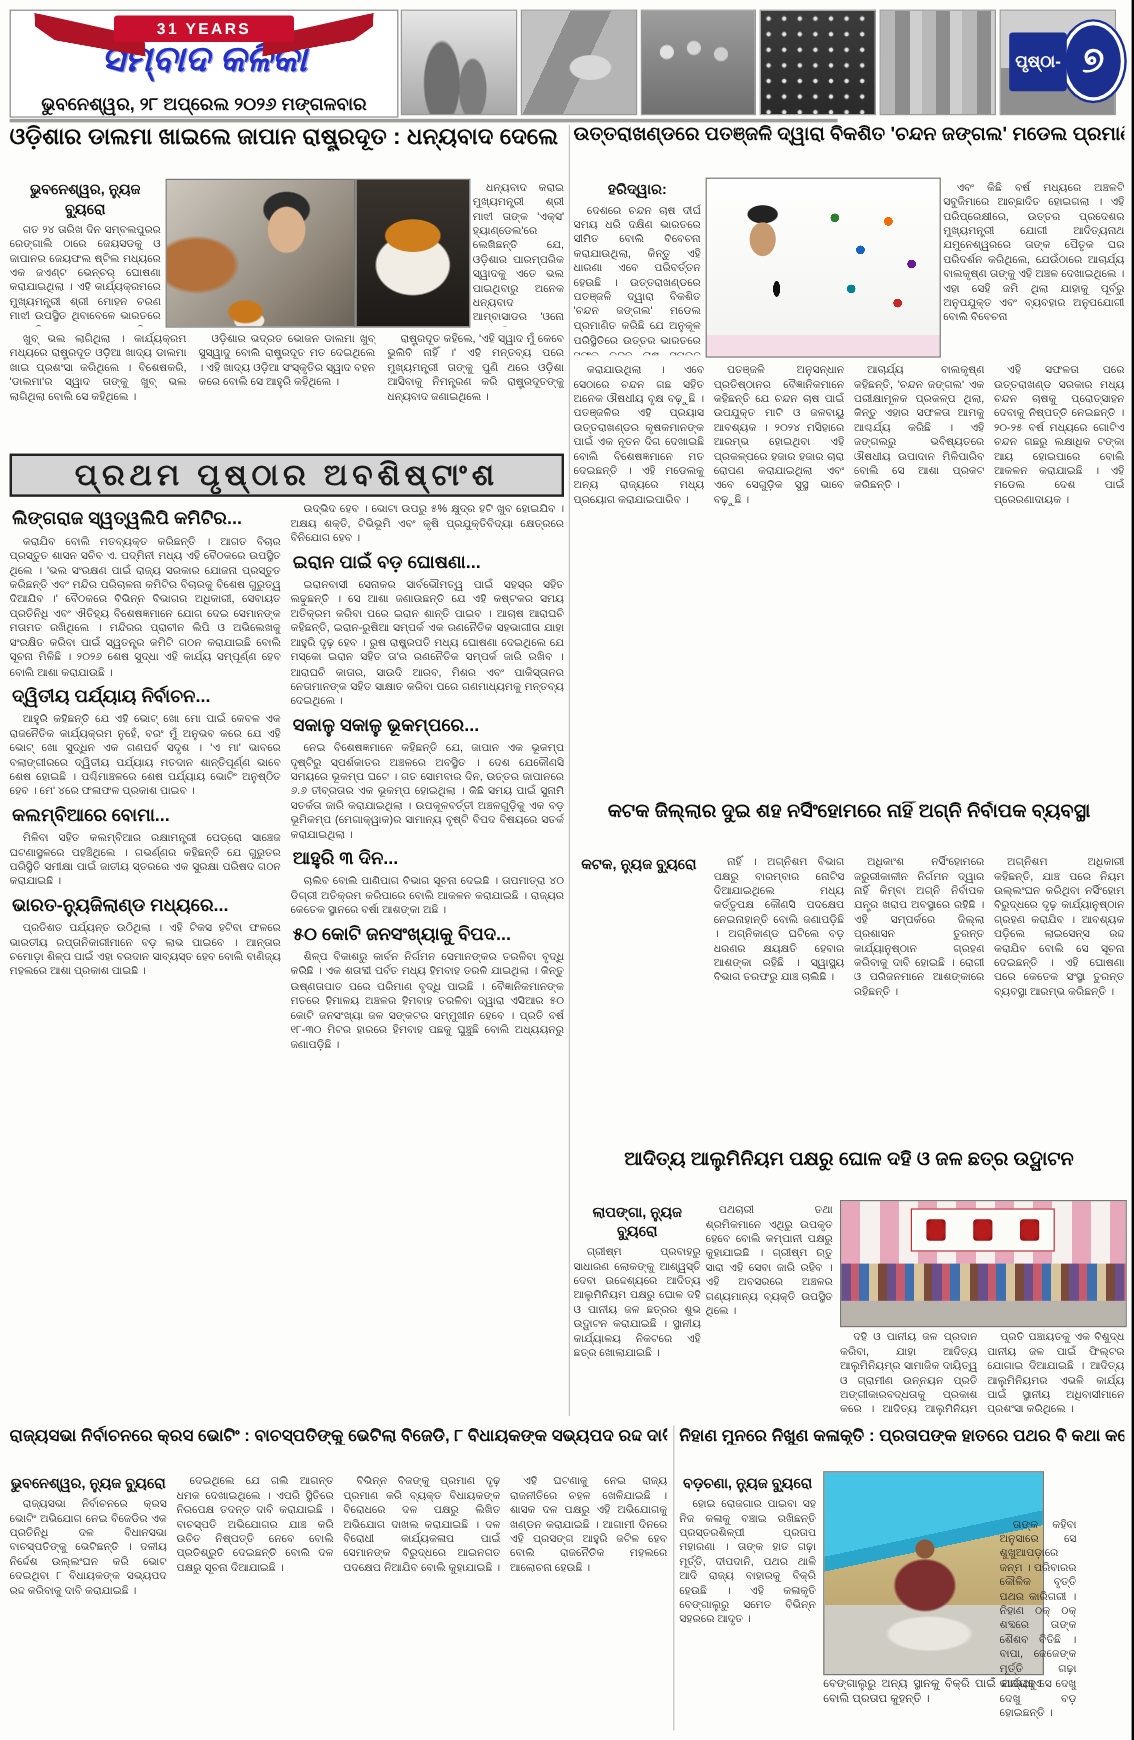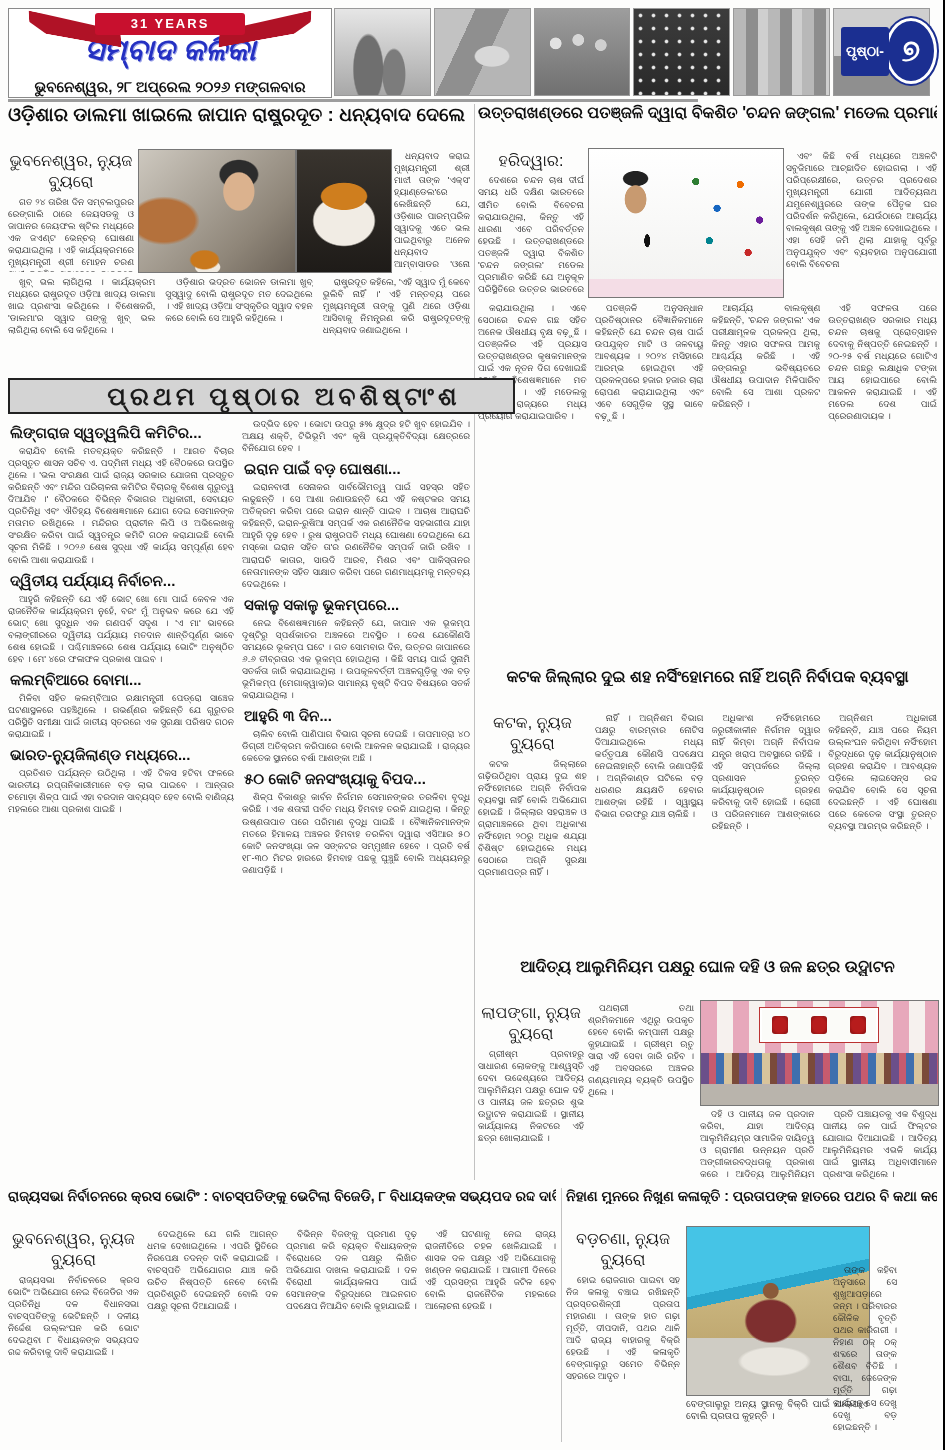--- a/index.html
+++ b/index.html
@@ -46,21 +46,21 @@
   .page-label{background:#1b2f91;color:#fff;font-size:14px;font-weight:bold;padding:16px 5px;border-radius:3px;margin-right:-4px;z-index:6;}
   .page-oval{width:46px;height:60px;background:#1b2f91;border:3px solid #fff;border-radius:50%;
              box-shadow:0 0 0 2px #1b2f91;display:flex;align-items:center;justify-content:center;
              color:#fff;font-size:30px;font-weight:bold;}
   .mast-rule{position:absolute;left:8px;top:99px;width:690px;height:3px;background:#9d9d9d;}
   
   .vrule1{position:absolute;left:474px;top:104px;width:1px;height:1076px;background:#c2c2c2;}
   .vrule2{position:absolute;left:561px;top:1188px;width:1px;height:254px;background:#c2c2c2;}
   
   .headline{position:absolute;font-weight:800;color:#0d0d0d;text-align:center;white-space:nowrap;overflow:hidden;line-height:1.15;}
-  .byline{display:block;text-align:center;font-weight:normal;font-size:16px;margin-bottom:3px;color:#111;}
+  .byline{display:block;text-align:center;font-weight:bold;font-size:12px;margin-bottom:3px;color:#111;}
   .bodytxt{font-size:9px;line-height:1.34;text-align:justify;color:#262626;overflow:hidden;}
   .bodytxt p{margin:0 0 2px 0;text-indent:11px;}
   .subhead{font-size:15px;font-weight:bold;color:#111;margin:5px 0 2px 2px;}
   .colrow{position:absolute;display:flex;}
   .colrow .c{flex:1;overflow:hidden;}
   
   .a1-headline{left:8px;top:104px;width:462px;font-size:19px;}
   .a1-col1{position:absolute;left:8px;top:150px;width:126px;height:122px;}
   .a1-photo1{position:absolute;left:138px;top:149px;width:156px;height:122px;border:1px solid #777;background:
       radial-gradient(26px 32px at 64% 34%,#dbb28e 58%,transparent 62%),
@@ -88,21 +88,21 @@
       radial-gradient(5px 5px at 88% 48%,#6a1b9a 70%,transparent 75%),
       radial-gradient(5px 5px at 62% 62%,#00838f 70%,transparent 75%),
       radial-gradient(5px 5px at 82% 70%,#c62828 70%,transparent 75%),
       radial-gradient(4px 9px at 30% 62%,#111 70%,transparent 76%),
       linear-gradient(#ffffff,#f2f2f0);}
   .a2-col2{position:absolute;left:786px;top:150px;width:151px;height:146px;}
   .a2-bottom{left:478px;top:302px;width:459px;height:358px;gap:8px;}
   
   .rem-head{position:absolute;left:8px;top:378px;width:458px;height:32px;border:2px solid #222;
             background:#d4d4d4;font-size:25px;font-weight:800;text-align:center;line-height:32px;
-            letter-spacing:4px;white-space:nowrap;overflow:hidden;padding-left:45px;}
+            letter-spacing:4px;white-space:nowrap;overflow:hidden;}
   .rem-left{position:absolute;left:8px;top:418px;width:226px;height:760px;overflow:hidden;}
   .rem-mid{position:absolute;left:242px;top:418px;width:228px;height:760px;overflow:hidden;}
   
   .a3-headline{left:478px;top:668px;width:459px;font-size:16px;}
   .a3-cols{left:478px;top:712px;width:459px;height:240px;gap:8px;}
   
   .a4-headline{left:478px;top:958px;width:459px;font-size:16px;}
   .a4-col1{position:absolute;left:478px;top:1002px;width:106px;height:178px;}
   .a4-col2{position:absolute;left:588px;top:1002px;width:106px;height:178px;}
   .a4-photo{position:absolute;left:700px;top:1000px;width:237px;height:104px;border:1px solid #777;background:
@@ -234,21 +234,20 @@
     <div class="subhead">ଆହୁରି ୩ ଦିନ...</div>
     <p>ଚାଲିବ ବୋଲି ପାଣିପାଗ ବିଭାଗ ସୂଚନା ଦେଇଛି । ତାପମାତ୍ରା ୪୦ ଡିଗ୍ରୀ ଅତିକ୍ରମ କରିପାରେ ବୋଲି ଆକଳନ କରାଯାଇଛି । ରାଜ୍ୟର କେତେକ ସ୍ଥାନରେ ବର୍ଷା ଆଶଙ୍କା ଅଛି ।</p>
     <div class="subhead">୫୦ କୋଟି ଜନସଂଖ୍ୟାକୁ ବିପଦ...</div>
     <p>ଶିଳ୍ପ ବିକାଶରୁ କାର୍ବନ ନିର୍ଗମନ ସେମାନଙ୍କର ତରଳିବା ବୃଦ୍ଧି କରିଛି । ଏକ ଶତାବ୍ଦୀ ପର୍ବତ ମଧ୍ୟ ହିମବାହ ତରଳି ଯାଇଥିଲା । କିନ୍ତୁ ଉଷ୍ଣତାପାତ ପରେ ପରିମାଣ ବୃଦ୍ଧି ପାଇଛି । ବୈଜ୍ଞାନିକମାନଙ୍କ ମତରେ ହିମାଳୟ ଅଞ୍ଚଳର ହିମବାହ ତରଳିବା ଦ୍ୱାରା ଏସିଆର ୫୦ କୋଟି ଜନସଂଖ୍ୟା ଜଳ ସଙ୍କଟର ସମ୍ମୁଖୀନ ହେବେ । ପ୍ରତି ବର୍ଷ ୧୮-୩୦ ମିଟର ହାରରେ ହିମବାହ ପଛକୁ ଘୁଞ୍ଚୁଛି ବୋଲି ଅଧ୍ୟୟନରୁ ଜଣାପଡ଼ିଛି ।</p>
   </div>
 
   <div class="headline a3-headline">କଟକ ଜିଲ୍ଲାର ଦୁଇ ଶହ ନର୍ସିଂହୋମରେ ନାହିଁ ଅଗ୍ନି ନିର୍ବାପକ ବ୍ୟବସ୍ଥା</div>
   <div class="colrow a3-cols">
     <div class="c bodytxt">
       <span class="byline">କଟକ, ନ୍ୟୁଜ ବ୍ୟୁରୋ</span>
-      <p>କଟକ ଜିଲ୍ଲାରେ ଗଢ଼ିଉଠିଥିବା ପ୍ରାୟ ଦୁଇ ଶହ ନର୍ସିଂହୋମରେ ଅଗ୍ନି ନିର୍ବାପକ ବ୍ୟବସ୍ଥା ନାହିଁ ବୋଲି ଅଭିଯୋଗ ହୋଇଛି । ଜିଲ୍ଲାର ସହରାଞ୍ଚଳ ଓ ଗ୍ରାମାଞ୍ଚଳରେ ଥିବା ଅଧିକାଂଶ ନର୍ସିଂହୋମ ୨୦ରୁ ଅଧିକ ଶଯ୍ୟା ବିଶିଷ୍ଟ ହୋଇଥିଲେ ମଧ୍ୟ ସେଠାରେ ଅଗ୍ନି ସୁରକ୍ଷା ପ୍ରମାଣପତ୍ର ନାହିଁ ।</p>
     </div>
     <div class="c bodytxt">
         <p>ନାହିଁ । ଅଗ୍ନିଶମ ବିଭାଗ ପକ୍ଷରୁ ବାରମ୍ବାର ନୋଟିସ ଦିଆଯାଇଥିଲେ ମଧ୍ୟ କର୍ତ୍ତୃପକ୍ଷ କୌଣସି ପଦକ୍ଷେପ ନେଇନାହାନ୍ତି ବୋଲି ଜଣାପଡ଼ିଛି । ଅଗ୍ନିକାଣ୍ଡ ଘଟିଲେ ବଡ଼ ଧରଣର କ୍ଷୟକ୍ଷତି ହେବାର ଆଶଙ୍କା ରହିଛି । ସ୍ୱାସ୍ଥ୍ୟ ବିଭାଗ ତରଫରୁ ଯାଞ୍ଚ ଚାଲିଛି ।</p>
       </div>
     <div class="c bodytxt">
         <p>ଅଧିକାଂଶ ନର୍ସିଂହୋମରେ ଜରୁରୀକାଳୀନ ନିର୍ଗମନ ଦ୍ୱାର ନାହିଁ କିମ୍ବା ଅଗ୍ନି ନିର୍ବାପକ ଯନ୍ତ୍ର ଖରାପ ଅବସ୍ଥାରେ ରହିଛି । ଏହି ସମ୍ପର୍କରେ ଜିଲ୍ଲା ପ୍ରଶାସନ ତୁରନ୍ତ କାର୍ଯ୍ୟାନୁଷ୍ଠାନ ଗ୍ରହଣ କରିବାକୁ ଦାବି ହୋଇଛି । ରୋଗୀ ଓ ପରିଜନମାନେ ଆଶଙ୍କାରେ ରହିଛନ୍ତି ।</p>
       </div>
     <div class="c bodytxt">
         <p>ଅଗ୍ନିଶମ ଅଧିକାରୀ କହିଛନ୍ତି, ଯାଞ୍ଚ ପରେ ନିୟମ ଉଲ୍ଲଂଘନ କରିଥିବା ନର୍ସିଂହୋମ ବିରୁଦ୍ଧରେ ଦୃଢ଼ କାର୍ଯ୍ୟାନୁଷ୍ଠାନ ଗ୍ରହଣ କରାଯିବ । ଆବଶ୍ୟକ ପଡ଼ିଲେ ଲାଇସେନ୍ସ ରଦ୍ଦ କରାଯିବ ବୋଲି ସେ ସୂଚନା ଦେଇଛନ୍ତି । ଏହି ଘୋଷଣା ପରେ କେତେକ ସଂସ୍ଥା ତୁରନ୍ତ ବ୍ୟବସ୍ଥା ଆରମ୍ଭ କରିଛନ୍ତି ।</p>
       </div>

